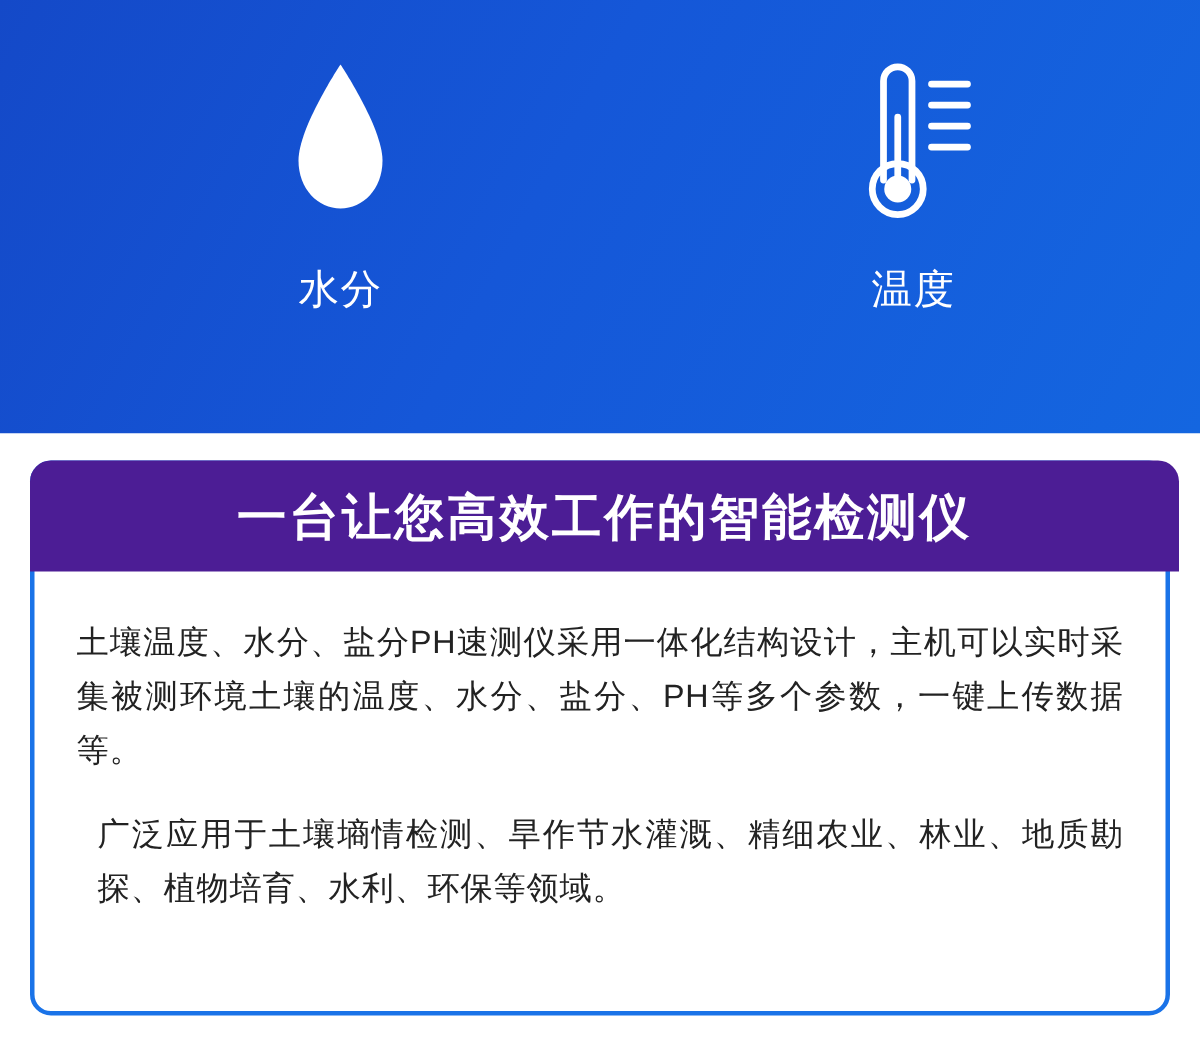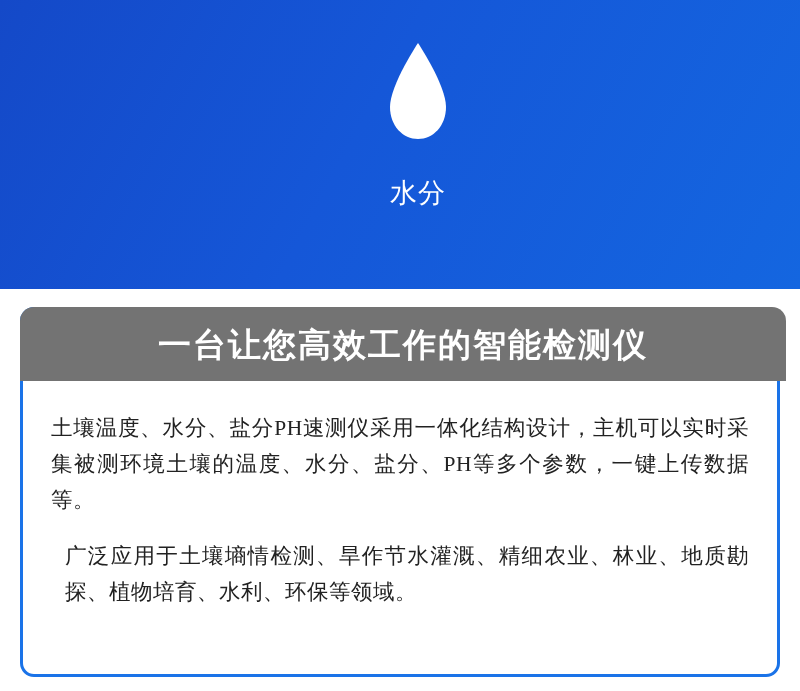--- a/index.html
+++ b/index.html
@@ -71,21 +71,21 @@
     border: 3px solid #1a73e8;
     border-radius: 14px;
     background: #ffffff;
   }
   .card-title-bar {
     position: absolute;
     top: -3px;
     left: -3px;
     width: 766px;
     height: 74px;
-    background: #737373;
+    background: #4c1d95;
     border-radius: 14px 14px 0 0;
     display: flex;
     align-items: center;
     justify-content: center;
   }
   .card-title {
     color: #ffffff;
     font-size: 33px;
     font-weight: bold;
     letter-spacing: 2px;
@@ -99,39 +99,55 @@
     padding: 26px 28px 0 28px;
     box-sizing: border-box;
   }
   .para {
     color: #222222;
     font-size: 21.5px;
     line-height: 36px;
     letter-spacing: 0.5px;
     text-align: justify;
     margin: 0 0 20px 0;
-    font-family: Liberation Serif, serif;
   }
   .para:last-child { margin-bottom: 0; margin-left: 14px; }
 </style>
 </head>
 <body>
 
 <div class="hero">
   <div class="hero-inner">
 
     <div class="feature">
       <div class="feature-icon">
         <svg width="72" height="112" viewBox="0 0 72 112" xmlns="http://www.w3.org/2000/svg">
           <path d="M36 6 C36 6 8 48 8 70 C8 89 21 102 36 102 C51 102 64 89 64 70 C64 48 36 6 36 6 Z" fill="#ffffff"></path>
         </svg>
       </div>
       <div class="feature-label">水分</div>
     </div>
 
+    <div class="feature">
+      <div class="feature-icon">
+        <svg width="100" height="118" viewBox="0 0 100 118" xmlns="http://www.w3.org/2000/svg">
+          <g fill="none" stroke="#ffffff" stroke-width="4.5" stroke-linecap="round">
+            <path d="M30 86 L30 20 a9.5 9.5 0 0 1 19 0 L49 86"></path>
+            <circle cx="39.5" cy="92" r="17"></circle>
+            <line x1="39.5" y1="44" x2="39.5" y2="86"></line>
+            <line x1="62" y1="22" x2="86" y2="22"></line>
+            <line x1="62" y1="36" x2="86" y2="36"></line>
+            <line x1="62" y1="50" x2="86" y2="50"></line>
+            <line x1="62" y1="64" x2="86" y2="64"></line>
+          </g>
+          <circle cx="39.5" cy="92" r="9" fill="#ffffff"></circle>
+        </svg>
+      </div>
+      <div class="feature-label">温度</div>
+    </div>
 
 
 
   </div>
 </div>
 
 <div class="card-wrap">
   <div class="card">
     <div class="card-title-bar">
       <div class="card-title">一台让您高效工作的智能检测仪</div>

